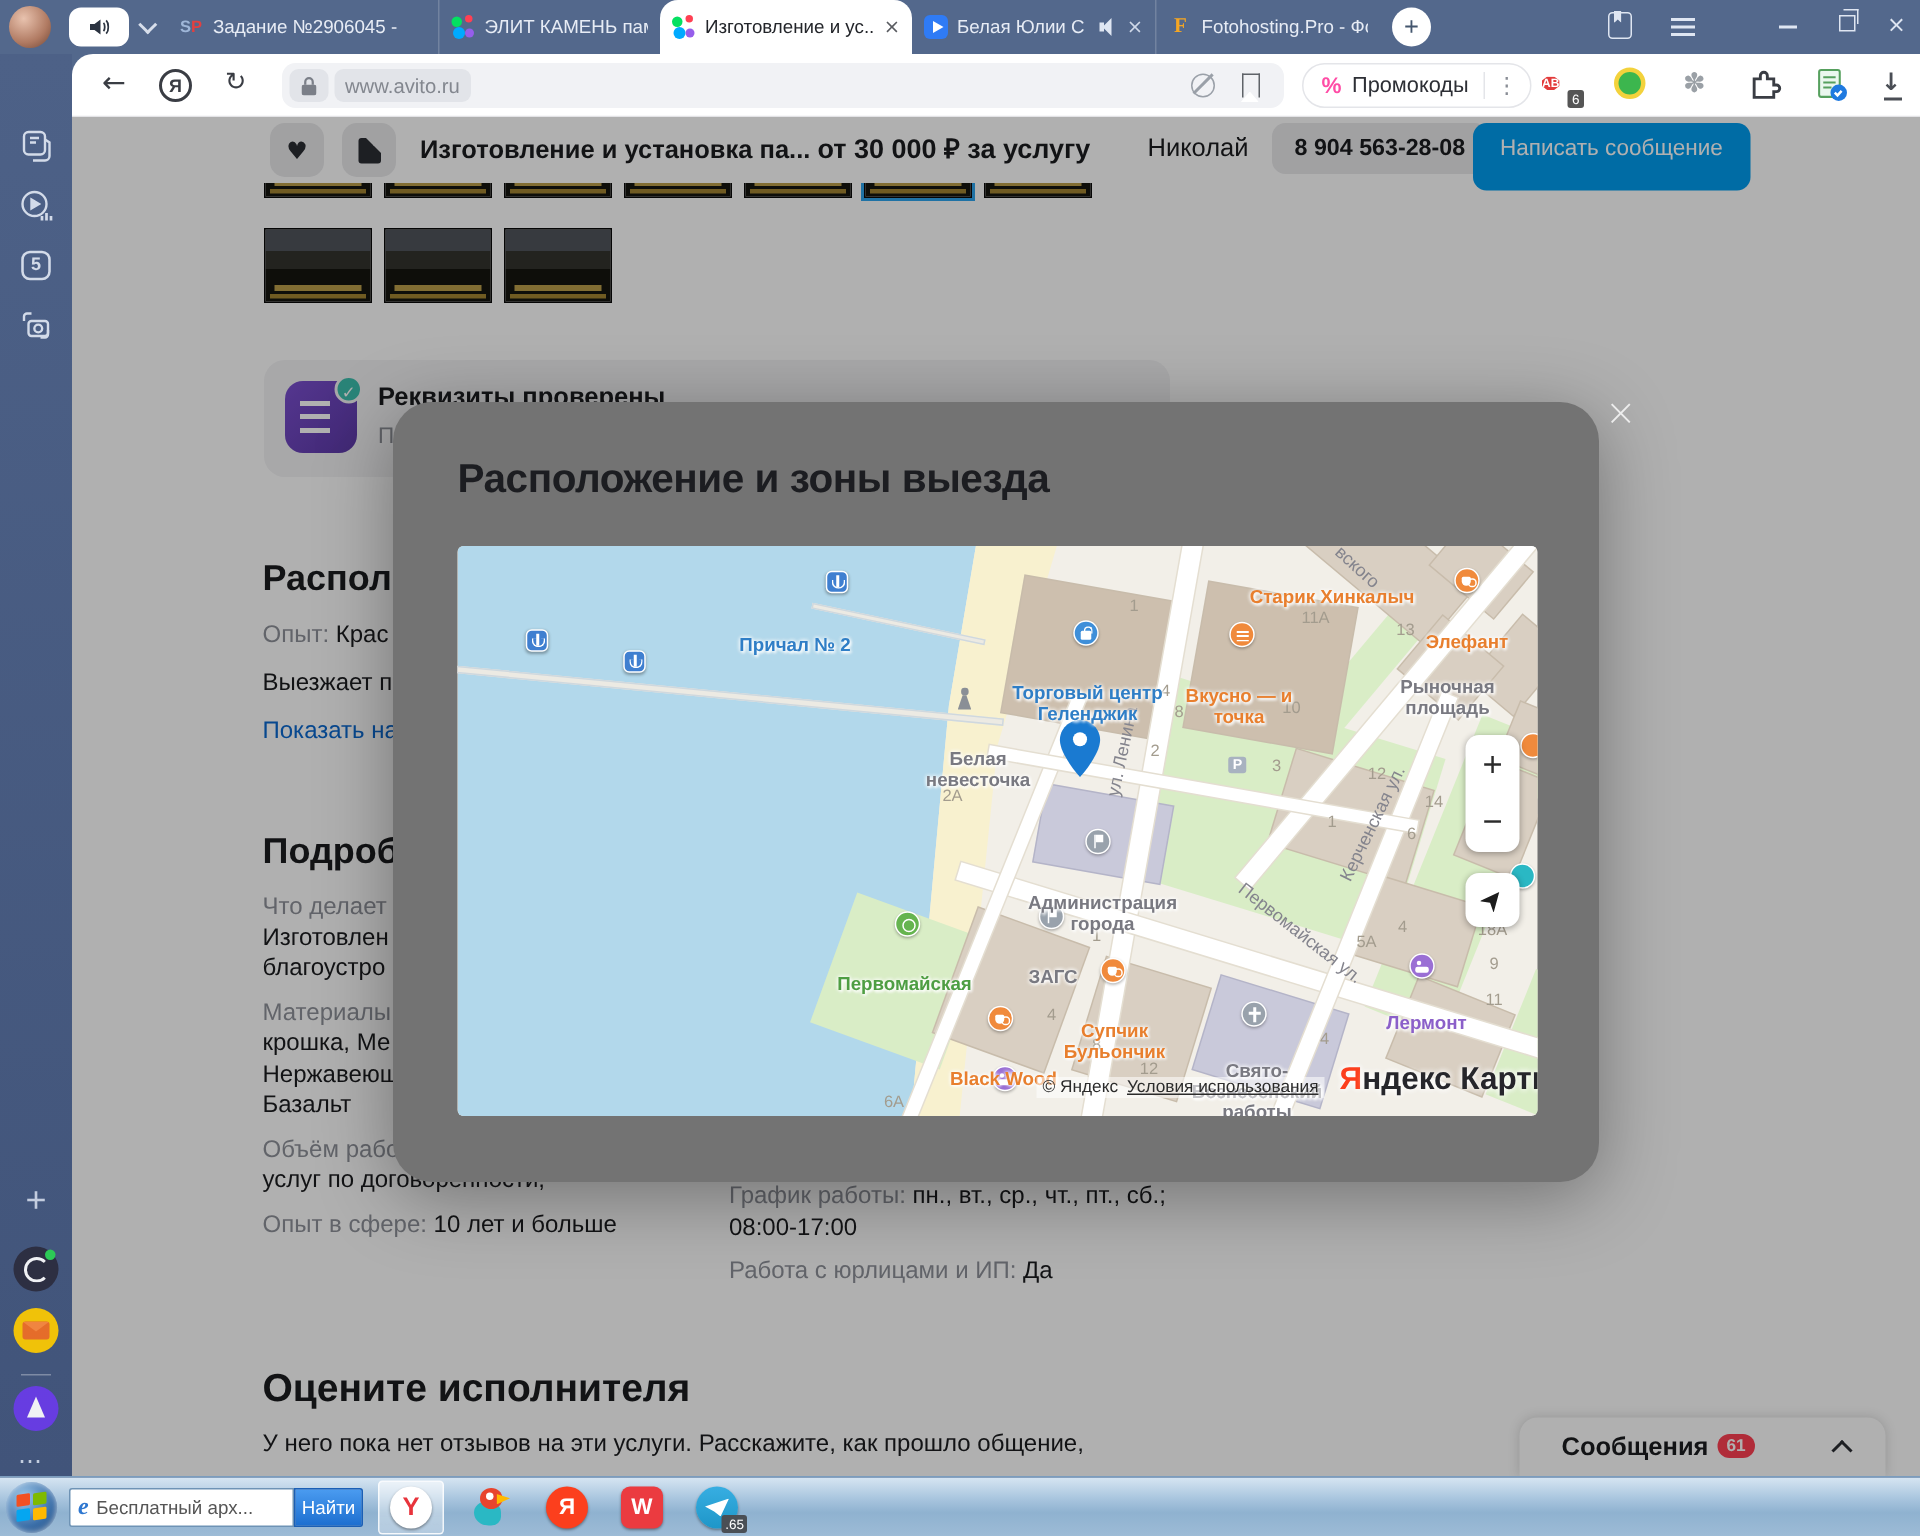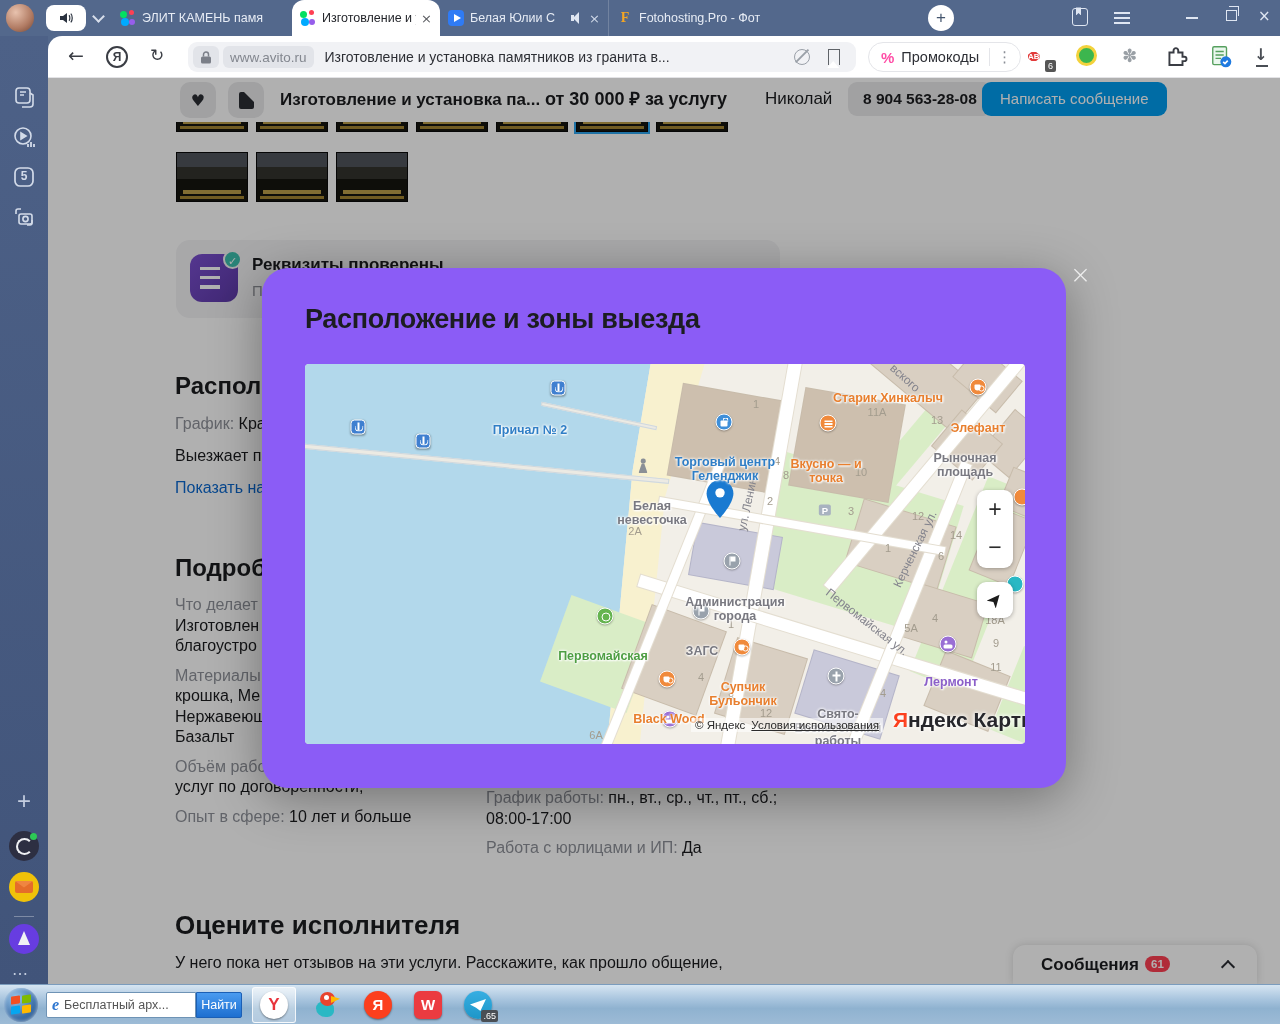--- a/index.html
+++ b/index.html
@@ -127,21 +127,21 @@
   .hb-heart{left:132px;color:#2b2d33;font-size:16px;}
   .hb-note{left:180px;}
   .note-shape{width:15px;height:17px;background:#2b2d33;border-radius:2px;position:relative;}
   .note-shape::after{content:"";position:absolute;right:0;top:0;
     border:5px solid #e9e9eb;border-left-color:transparent;border-bottom-color:transparent;}
   .htitle{position:absolute;left:232px;top:12px;font-weight:700;font-size:17px;color:#1b1c1f;}
   .hprice{position:absolute;left:497px;top:8px;font-weight:700;font-size:18px;color:#1b1c1f;}
   .hname{position:absolute;left:717px;top:11px;font-size:17px;color:#1b1c1f;}
   .hphone{position:absolute;left:800px;top:4px;height:34px;background:#e9e9eb;border-radius:9px;
     font-weight:700;font-size:15.5px;line-height:34px;padding:0 15px;color:#1b1c1f;}
-  .hmsg{position:absolute;left:934px;top:4px;height:34px;background:#009df0;border-radius:9px;
+  .hmsg{position:absolute;left:934px;top:4px;height:45px;background:#009df0;border-radius:9px;
     color:#fff;font-size:15px;line-height:34px;padding:0 18px;}
   .thumbrow{position:absolute;left:128px;display:flex;gap:8px;z-index:1;}
   #thumbs1{top:28px;}
   #thumbs2{top:74px;}
   .thumb{width:72px;background:linear-gradient(#50545c 0 30%,#34342e 30% 55%,#15150f 55%);
     border:1px solid #0a0a0a;position:relative;}
   .thumb.small{height:26px;}
   .thumb.big{height:50px;}
   .thumb::before{content:"";position:absolute;left:8%;right:8%;bottom:7px;height:4px;background:#cdae52;opacity:.9;}
   .thumb::after{content:"";position:absolute;left:4%;right:4%;bottom:2px;height:3px;background:#b29136;opacity:.9;}
@@ -171,21 +171,21 @@
   .messenger{position:absolute;left:965px;top:867px;width:244px;height:39px;background:#fff;
     border-radius:12px 12px 0 0;z-index:1;box-shadow:0 0 8px rgba(0,0,0,.15);}
   .m-label{position:absolute;left:28px;top:10px;font-weight:700;font-size:17px;color:#1b1c1f;}
   .m-badge{position:absolute;left:132px;top:11px;background:#ff4053;color:#fff;border-radius:10px;
     font-size:11.5px;font-weight:700;padding:2px 6px;}
   .m-chev{position:absolute;right:24px;top:17px;width:10px;height:10px;border-left:2.5px solid #2b2d33;
     border-top:2.5px solid #2b2d33;transform:rotate(45deg);}
   .dim{position:absolute;inset:0;background:rgba(0,0,0,.31);z-index:5;}
 
   
-  .modal{position:absolute;left:214px;top:190px;width:804px;height:520px;background:#8b5cf6;
+  .modal{position:absolute;left:214px;top:190px;width:804px;height:520px;background:#737373;
     border-radius:26px;z-index:6;box-shadow:0 10px 50px rgba(0,0,0,.35);}
   .modal-title{position:absolute;left:43px;top:36px;font-weight:700;font-size:27px;color:#1c1d21;letter-spacing:-.3px;}
   .modal-close{position:absolute;left:1022px;top:182px;z-index:7;color:#ededed;font-size:25px;font-weight:300;}
 
   
   .map{position:absolute;left:43px;top:96px;width:720px;height:380px;background:#f2efe8;overflow:hidden;border-radius:4px;}
   .water{position:absolute;inset:0;background:#b2d8eb;clip-path:polygon(0 0,48% 0,45.5% 28%,42% 100%,0 100%);z-index:0;}
   .beach{position:absolute;inset:0;background:#f8f1cf;clip-path:polygon(48% 0,55.5% 0,50% 35%,46.5% 100%,42% 100%,45.5% 28%);z-index:0;}
   .pier{position:absolute;background:#eceae3;border:1px solid #cfd8de;z-index:1;}
   .mgreen{position:absolute;background:#d9edc6;z-index:1;}
@@ -291,20 +291,24 @@
     <div class="avatar"></div>
     <div class="sound-btn">
       <svg width="14" height="12" viewBox="0 0 14 12">
           <path d="M1 4h3l4-3v10L4 8H1z" fill="#2b3340"></path>
           <path d="M10 3.2c1.1 1 1.1 4.6 0 5.6M11.8 1.6c1.9 1.9 1.9 6.9 0 8.8" stroke="#2b3340" fill="none" stroke-width="1.2"></path>
         </svg>
     </div>
     <span class="chev-down"></span>
     <div class="tabs" id="tabs">
         <div class="tab">
+          <span class="tfav sp"><b class="s1">S</b><b class="s2">P</b></span>
+          <span class="ttitle">Задание №2906045 -</span>
+        </div>
+        <div class="tab">
           <span class="tfav avito">
             <i class="a1"></i>
             <i class="a2"></i>
             <i class="a3"></i>
             <i class="a4"></i>
           </span>
           <span class="ttitle">ЭЛИТ КАМЕНЬ памя</span>
         </div>
         <div class="tab active">
           <span class="tfav avito">
@@ -377,21 +381,20 @@
     <span class="abicon ab-ya">Я</span>
     <span class="abicon ab-reload icon-glyph">↻</span>
     <div class="url-pill">
       <span class="chip lockchip">
         <svg width="10" height="13" viewBox="0 0 10 13">
             <rect y="5.5" width="10" height="7" rx="1.5" fill="#7b7f88"></rect>
             <path d="M2.5 5.5V3.6a2.5 2.5 0 0 1 5 0v1.9" stroke="#7b7f88" stroke-width="1.5" fill="none"></path>
           </svg>
       </span>
       <span class="chip urltext">www.avito.ru</span>
-      <span class="pagetitle">Изготовление и установка памятников из гранита в...</span>
       <span class="pill-ico slash-ico"></span>
       <span class="pill-ico flag-ico"></span>
     </div>
     <div class="promo-chip">
       <span class="promo-pct">%</span>
       <span>Промокоды</span>
       <span class="promo-div"></span>
       <span class="promo-dots">⋮</span>
     </div>
     <span class="ext ext-ab">
@@ -447,21 +450,21 @@
 
     <div class="verified">
       <span class="v-ico">
         <span class="v-check icon-glyph">✓</span>
       </span>
       <span class="v-title">Реквизиты проверены</span>
       <span class="v-sub">Про</span>
     </div>
 
     <div class="sec-h" style="left:127px;top:294px">Распол</div>
-    <div class="ptxt" style="left:127px;top:337px"><span class="grey">График: </span><span>Крас</span></div>
+    <div class="ptxt" style="left:127px;top:337px"><span class="grey">Опыт: </span><span>Крас</span></div>
     <div class="ptxt" style="left:127px;top:369px">Выезжает п</div>
     <div class="ptxt link" style="left:127px;top:401px">Показать на</div>
 
     <div class="sec-h" style="left:127px;top:476px">Подроб</div>
     <div id="det-lines">
         <p class="detline g">Что делает</p>
         <p class="detline">Изготовлен</p>
         <p class="detline">благоустро</p>
         <p class="detline g gap">Материалы:</p>
         <p class="detline">крошка, Ме</p>

